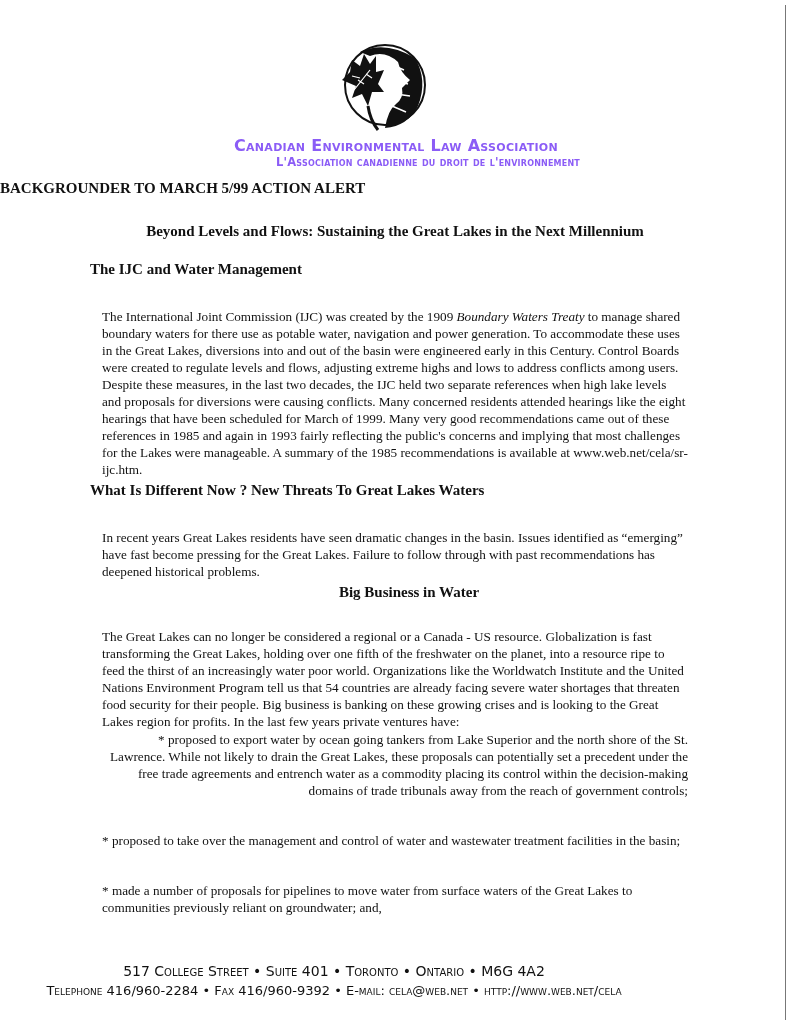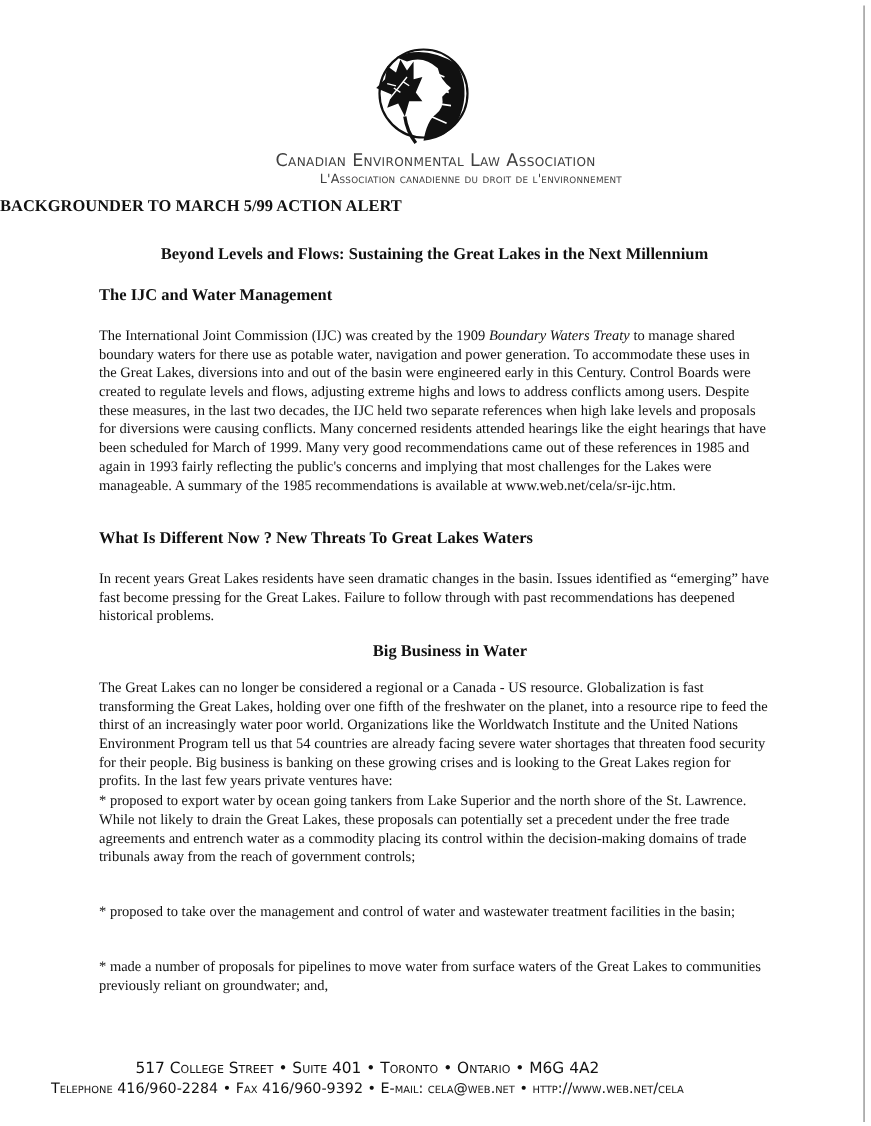--- a/index.html
+++ b/index.html
@@ -1,29 +1,29 @@
 <!DOCTYPE html>
 <html><head>
 <meta charset="utf-8">
 <style>
   html, body { margin: 0; padding: 0; background: #ffffff; }
   body { width: 792px; height: 1024px; position: relative; overflow: hidden; color: #111; }
   .page { position: absolute; left: 0; top: 0; width: 792px; height: 1024px; background: #fff; }
   .edge-line { position: absolute; left: 785px; top: 5px; width: 1px; height: 1015px; background: #777; }
   .logo { position: absolute; left: 330px; top: 40px; width: 100px; height: 95px; }
-  .org-name { position: absolute; left: 0; width: 792px; text-align: center; font-family: "DejaVu Sans", sans-serif; font-variant: small-caps; color: #404040; }
+  .org-name { position: absolute; left: 0; width: 792px; text-align: center; font-family: "DejaVu Sans", sans-serif; font-variant: small-caps; color: #8b5cf6; font-weight: bold; }
   .org-en { top: 136px; font-size: 16px; letter-spacing: 0.3px; }
   .org-fr { top: 155px; font-size: 11.5px; letter-spacing: 0.2px; padding-left: 32px; }
   .serif { font-family: "Liberation Serif", serif; }
   .title { position: absolute; left: 0; width: 792px; top: 180px; text-align: left; font-weight: bold; font-size: 15px; }
   .subtitle { position: absolute; left: 90px; width: 610px; top: 223px; text-align: center; font-weight: bold; font-size: 15px; }
   .h2 { position: absolute; left: 90px; font-weight: bold; font-size: 15px; }
   .h2.center { left: 13px; width: 792px; text-align: center; }
   .para { position: absolute; left: 90px; width: 610px; font-size: 13.2px; line-height: 17px; }
-  .para p { margin: 0; }
+  .para p { margin: 12px; }
   .para i { font-style: italic; }
   .footer { position: absolute; left: 0; width: 668px; text-align: center; font-family: "DejaVu Sans", sans-serif; font-variant: small-caps; font-size: 13px; color: #111; }
 </style>
 </head>
 <body>
 
 <div class="page">
   <div class="edge-line"></div>
 
   <svg class="logo" viewBox="0 0 100 95">
@@ -48,21 +48,21 @@
 
   <div class="h2 serif" style="top:482px;">What Is Different Now ? New Threats To Great Lakes Waters</div>
   <div class="para serif" style="top:517px;">
     <p>In recent years Great Lakes residents have seen dramatic changes in the basin. Issues identified as “emerging” have fast become pressing for the Great Lakes. Failure to follow through with past recommendations has deepened historical problems.</p>
   </div>
 
   <div class="h2 center serif" style="top:584px;">Big Business in Water</div>
   <div class="para serif" style="top:616px;">
     <p>The Great Lakes can no longer be considered a regional or a Canada - US resource. Globalization is fast transforming the Great Lakes, holding over one fifth of the freshwater on the planet, into a resource ripe to feed the thirst of an increasingly water poor world.  Organizations like the Worldwatch Institute and the United Nations Environment Program tell us that 54 countries are already facing severe water shortages that threaten food security for their people. Big business is banking on these growing crises and is looking to the Great Lakes region for profits. In the last few years private ventures have:</p>
   </div>
-  <div class="para serif" style="top:719px;">
+  <div class="para serif" style="top:719px;text-align:right;">
     <p>* proposed to export water by ocean going tankers from Lake Superior and the north shore of the St. Lawrence. While not likely to drain the Great Lakes, these proposals can potentially set a precedent under the free trade agreements and entrench water as a commodity placing its control within the decision-making domains of trade tribunals away from the reach of government controls;</p>
   </div>
   <div class="para serif" style="top:820px;">
     <p>* proposed to take over the management and control of water and wastewater treatment facilities in the basin;</p>
   </div>
   <div class="para serif" style="top:870px;">
     <p>* made a number of proposals for pipelines to move water from surface waters of the Great Lakes to communities previously reliant on groundwater; and,</p>
   </div>
 
   <div class="footer" style="top:963px; font-size:14px;">517 College Street • Suite 401 • Toronto • Ontario • M6G 4A2</div>

